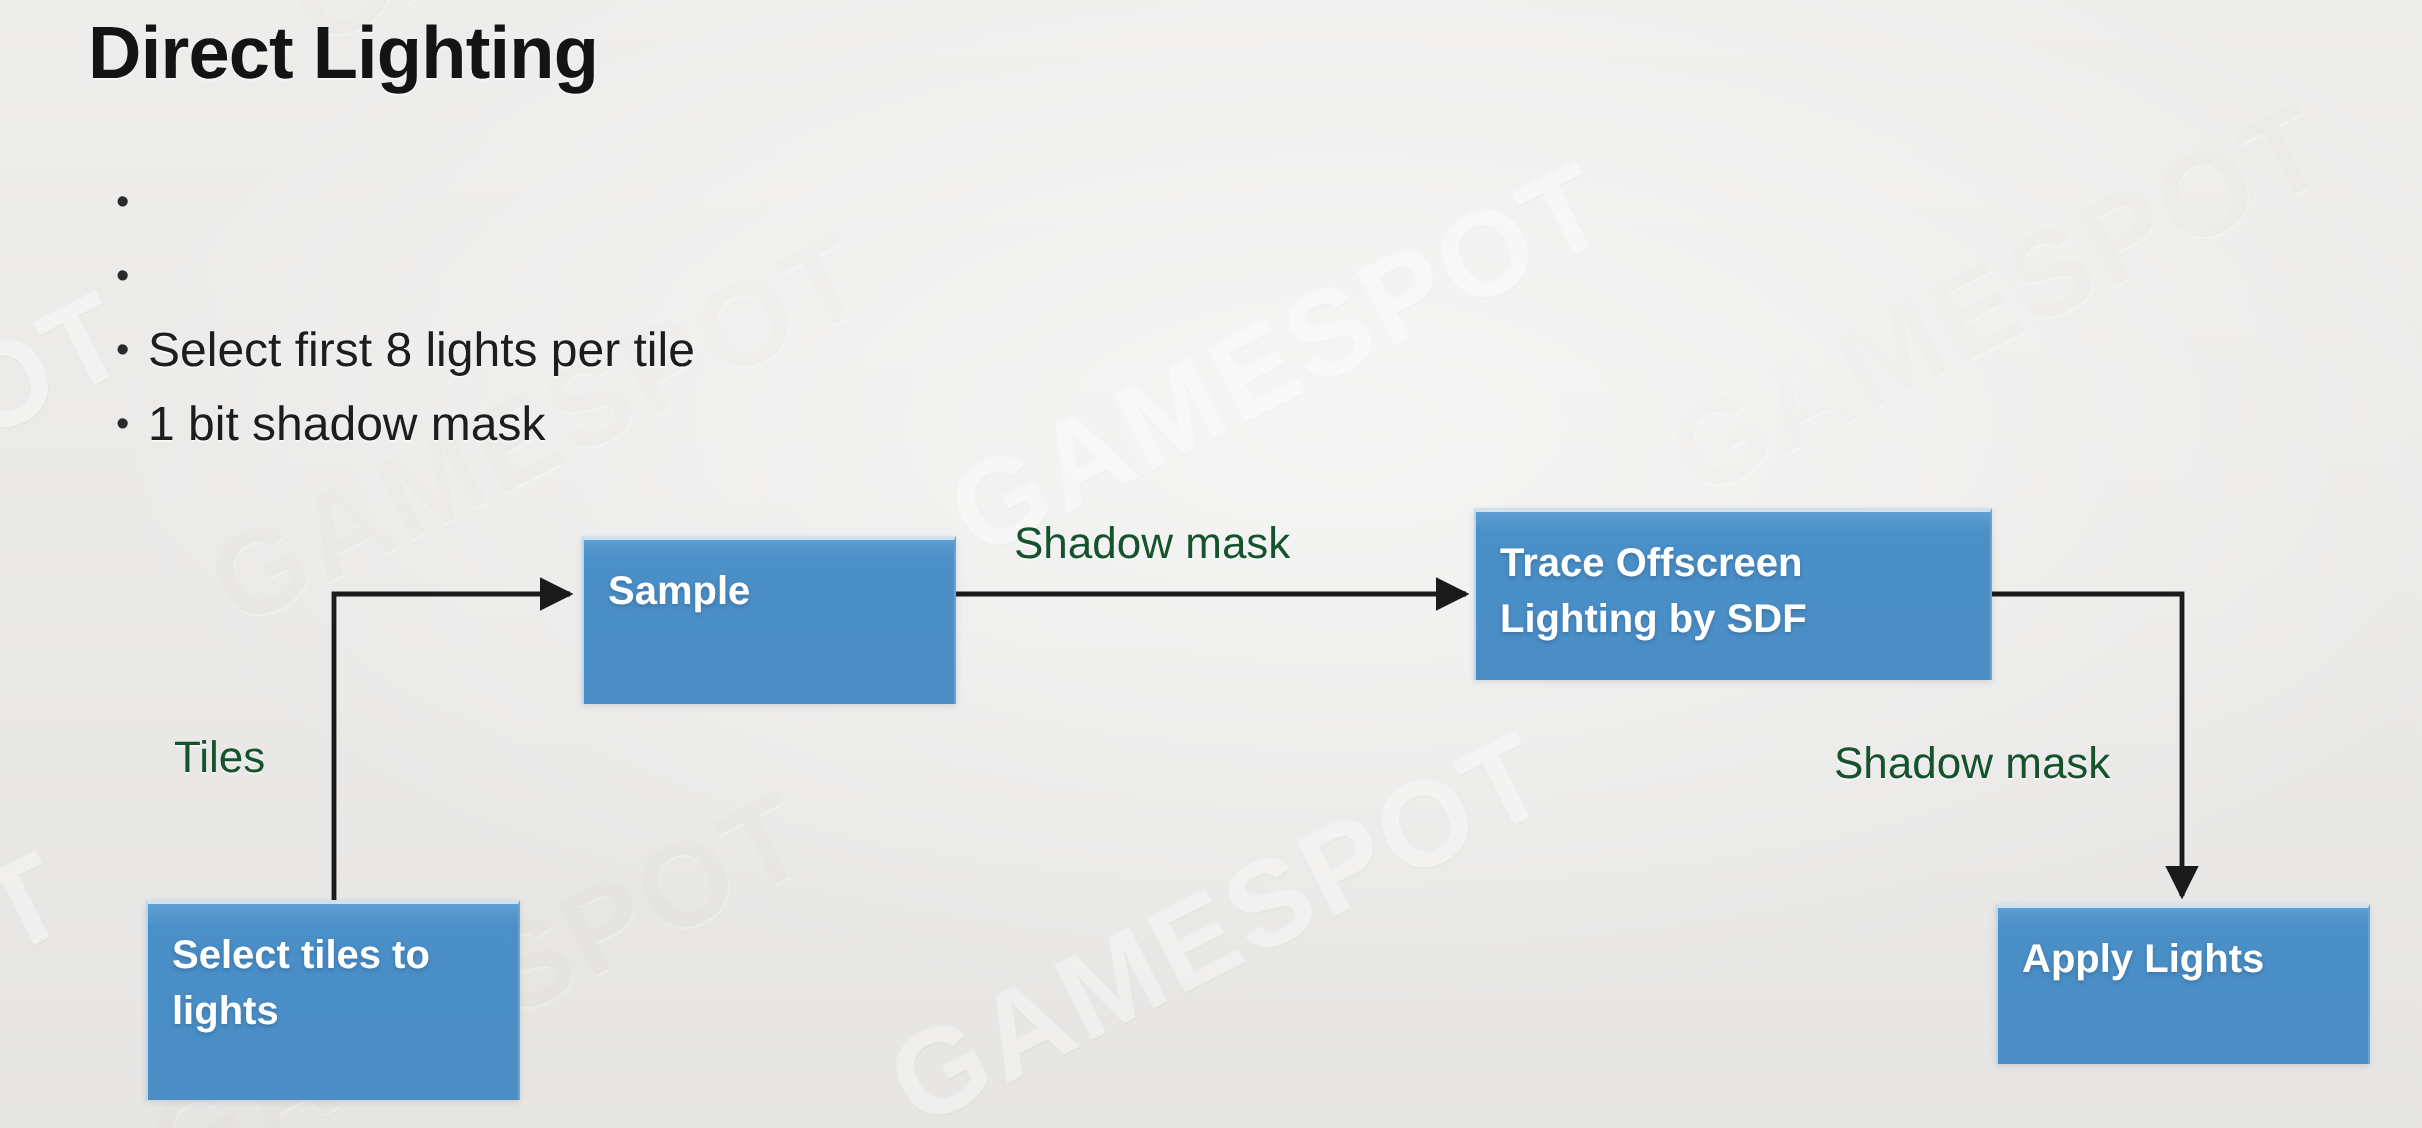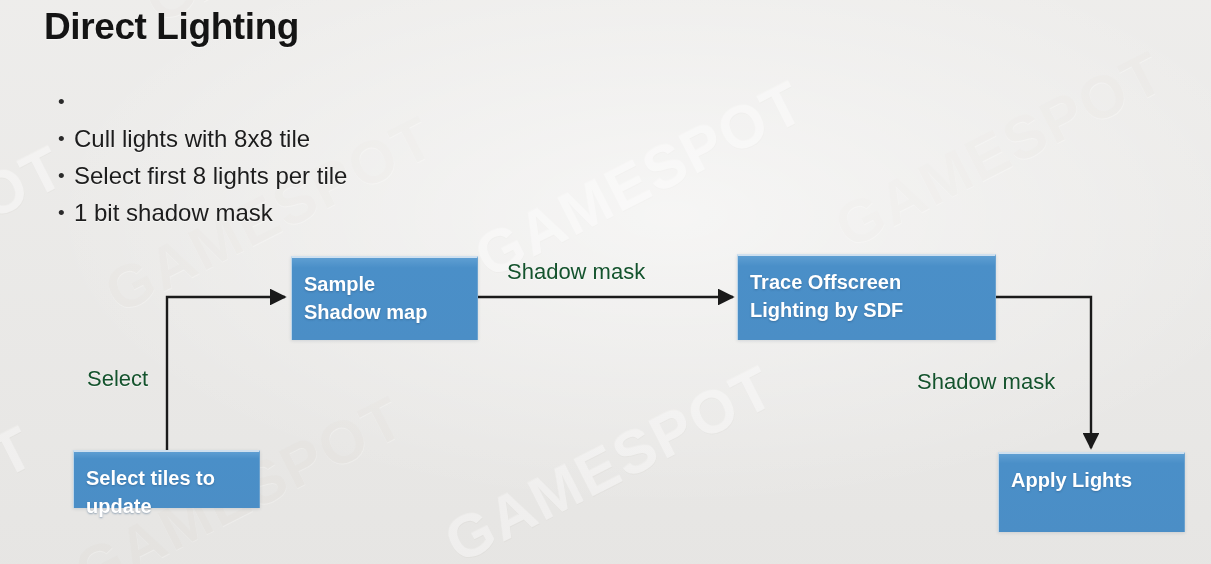--- a/index.html
+++ b/index.html
@@ -155,21 +155,20 @@
   <div class="content">
 
     <div class="title">Direct Lighting</div>
 
     <div class="bullets">
       <div class="bullet-row">
         <div class="bullet-dot">•</div>
       </div>
       <div class="bullet-row">
         <div class="bullet-dot">•</div>
-        <div class="bullet-text">Cull lights with 8x8 tile</div>
       </div>
       <div class="bullet-row">
         <div class="bullet-dot">•</div>
         <div class="bullet-text">Select first 8 lights per tile</div>
       </div>
       <div class="bullet-row">
         <div class="bullet-dot">•</div>
         <div class="bullet-text">1 bit shadow mask</div>
       </div>
     </div>
@@ -181,39 +180,38 @@
         </marker>
       </defs>
 
       <path d="M 157 452 L 157 297 L 275 297" fill="none" stroke="#1a1a1a" stroke-width="2.4" marker-end="url(#arrow)"></path>
 
       <path d="M 468 297 L 723 297" fill="none" stroke="#1a1a1a" stroke-width="2.4" marker-end="url(#arrow)"></path>
 
       <path d="M 986 297 L 1081 297 L 1081 448" fill="none" stroke="#1a1a1a" stroke-width="2.4" marker-end="url(#arrow)"></path>
     </svg>
 
-    <div class="pbox" style="left:281px; top:256px; width:187px; height:84px;">
+    <div class="pbox" style="left:281px; top:268px; width:187px; height:84px;">
       <span>Sample</span>
-      <span>Shadow map</span>
     </div>
 
     <div class="pbox" style="left:727px; top:254px; width:259px; height:86px;">
       <span>Trace Offscreen</span>
       <span>Lighting by SDF</span>
     </div>
 
-    <div class="pbox" style="left:63px; top:450px; width:187px; height:58px;">
+    <div class="pbox" style="left:63px; top:450px; width:187px; height:100px;">
       <span>Select tiles to</span>
-      <span>update</span>
+      <span>lights</span>
     </div>
 
     <div class="pbox" style="left:988px; top:452px; width:187px; height:80px;">
       <span>Apply Lights</span>
     </div>
 
-    <div class="edge-label" style="left:77px; top:366px;">Select</div>
+    <div class="edge-label" style="left:77px; top:366px;">Tiles</div>
 
     <div class="edge-label" style="left:497px; top:259px;">Shadow mask</div>
 
     <div class="edge-label" style="left:907px; top:369px;">Shadow mask</div>
 
   </div>
 </div>
 
 </body></html>

